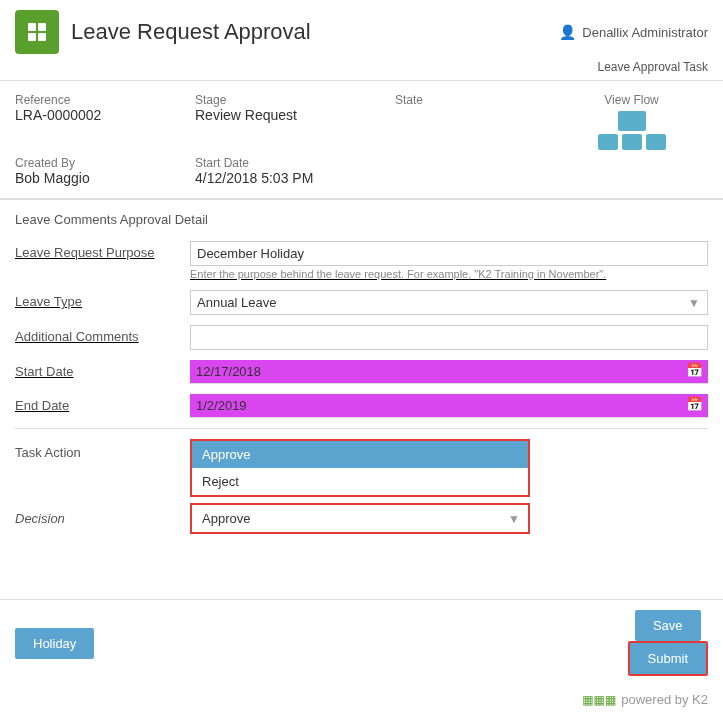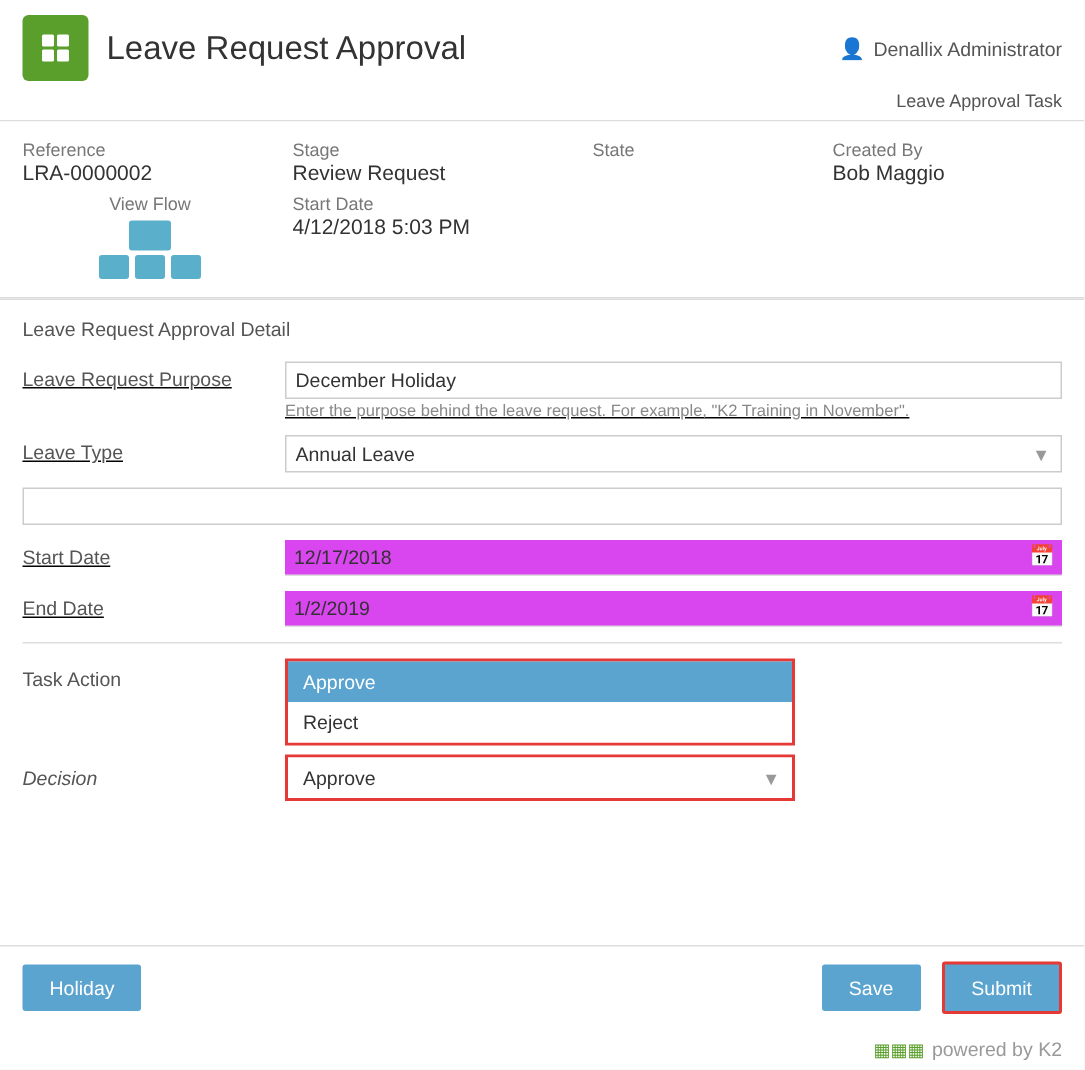--- a/index.html
+++ b/index.html
@@ -55,21 +55,21 @@
     
     .decision-row { display: flex; align-items: center; margin-top: 6px; }
     .decision-label { width: 175px; color: #555; font-size: 13px; flex-shrink: 0; font-style: italic; }
     .decision-select-wrap { position: relative; width: 340px; border: 2px solid #e53935; }
     .decision-select { width: 100%; border: none; padding: 6px 28px 6px 10px; font-size: 13px; color: #333; background: #fff; appearance: none; }
     .decision-arrow { position: absolute; right: 8px; top: 7px; color: #999; pointer-events: none; font-size: 12px; }
 
     
     .footer { background: #fff; padding: 10px 15px; border-top: 1px solid #ddd; display: flex; justify-content: space-between; align-items: center; }
     .footer-left { display: flex; gap: 10px; }
-    .footer-right { display: flex; gap: 14px; align-items: center; }
+    .footer-right { display: flex; gap: 0; align-items: center; flex-direction: column; }
     .btn-cancel { background: #5ba4cf; color: #fff; border: none; padding: 8px 18px; font-size: 13px; cursor: pointer; border-radius: 2px; }
     .btn-save { background: #5ba4cf; color: #fff; border: none; padding: 8px 18px; font-size: 13px; cursor: pointer; border-radius: 2px; }
     .btn-submit { background: #5ba4cf; color: #fff; border: 2px solid #e53935; padding: 8px 18px; font-size: 13px; cursor: pointer; border-radius: 2px; }
 
     
     .powered-by { text-align: right; padding: 6px 15px; font-size: 11px; color: #999; display: flex; align-items: center; justify-content: flex-end; gap: 5px; }
     .k2-small-logo { color: #5a9f2b; font-size: 12px; }
     .divider-h { width: 100%; height: 1px; background: #ddd; margin: 0; }
   </style>
 </head>
@@ -104,48 +104,48 @@
         <div class="info-label">Reference</div>
         <div class="info-value">LRA-0000002</div>
       </div>
       <div>
         <div class="info-label">Stage</div>
         <div class="info-value">Review Request</div>
       </div>
       <div>
         <div class="info-label">State</div>
       </div>
-      <div>
-        <div class="info-label">Created By</div>
-        <div class="info-value">Bob Maggio</div>
-      </div>
       <div style="display:flex;flex-direction:column;align-items:center;">
         <div class="info-label">View Flow</div>
         <div class="flow-icon" style="margin-top:4px;cursor:pointer;">
           <div class="flow-top"></div>
           <div class="flow-bottom">
             <div class="flow-bottom-box"></div>
             <div class="flow-bottom-box"></div>
             <div class="flow-bottom-box"></div>
           </div>
         </div>
       </div>
       <div>
+        <div class="info-label">Created By</div>
+        <div class="info-value">Bob Maggio</div>
+      </div>
+      <div>
         <div class="info-label">Start Date</div>
         <div class="info-value">4/12/2018 5:03 PM</div>
       </div>
       <div></div>
       <div></div>
     </div>
   </div>
 
   <div class="divider-h"></div>
 
   <div class="detail-section">
-    <div class="section-title">Leave Request Approval Detail</div>
+    <div class="section-title">Leave Comments Approval Detail</div>
 
     <div class="form-row">
       <div class="form-label">Leave Request Purpose</div>
       <div class="form-control-wrap">
         <input class="form-input" type="text" value="December Holiday" style="">
         <div class="form-hint">Enter the purpose behind the leave request. For example, "K2 Training in November".</div>
       </div>
     </div>
 
     <div class="form-row">
@@ -154,20 +154,21 @@
         <select class="form-select">
           <option>Annual Leave</option>
           <option>Sick Leave</option>
           <option>Unpaid Leave</option>
         </select>
         <span class="select-arrow">▼</span>
       </div>
     </div>
 
     <div class="form-row">
+      <div class="form-label">Additional Comments</div>
       <div class="form-control-wrap">
         <input class="form-input" type="text" style="border: 1px solid rgb(204, 204, 204);">
       </div>
     </div>
 
     <div class="form-row">
       <div class="form-label">Start Date</div>
       <div class="form-control-wrap date-wrap">
         <input class="date-input" type="text" value="12/17/2018" style="">
         <span class="calendar-icon" style="position:absolute;right:4px;top:2px;color:#c0392b;font-size:14px;">📅</span>

